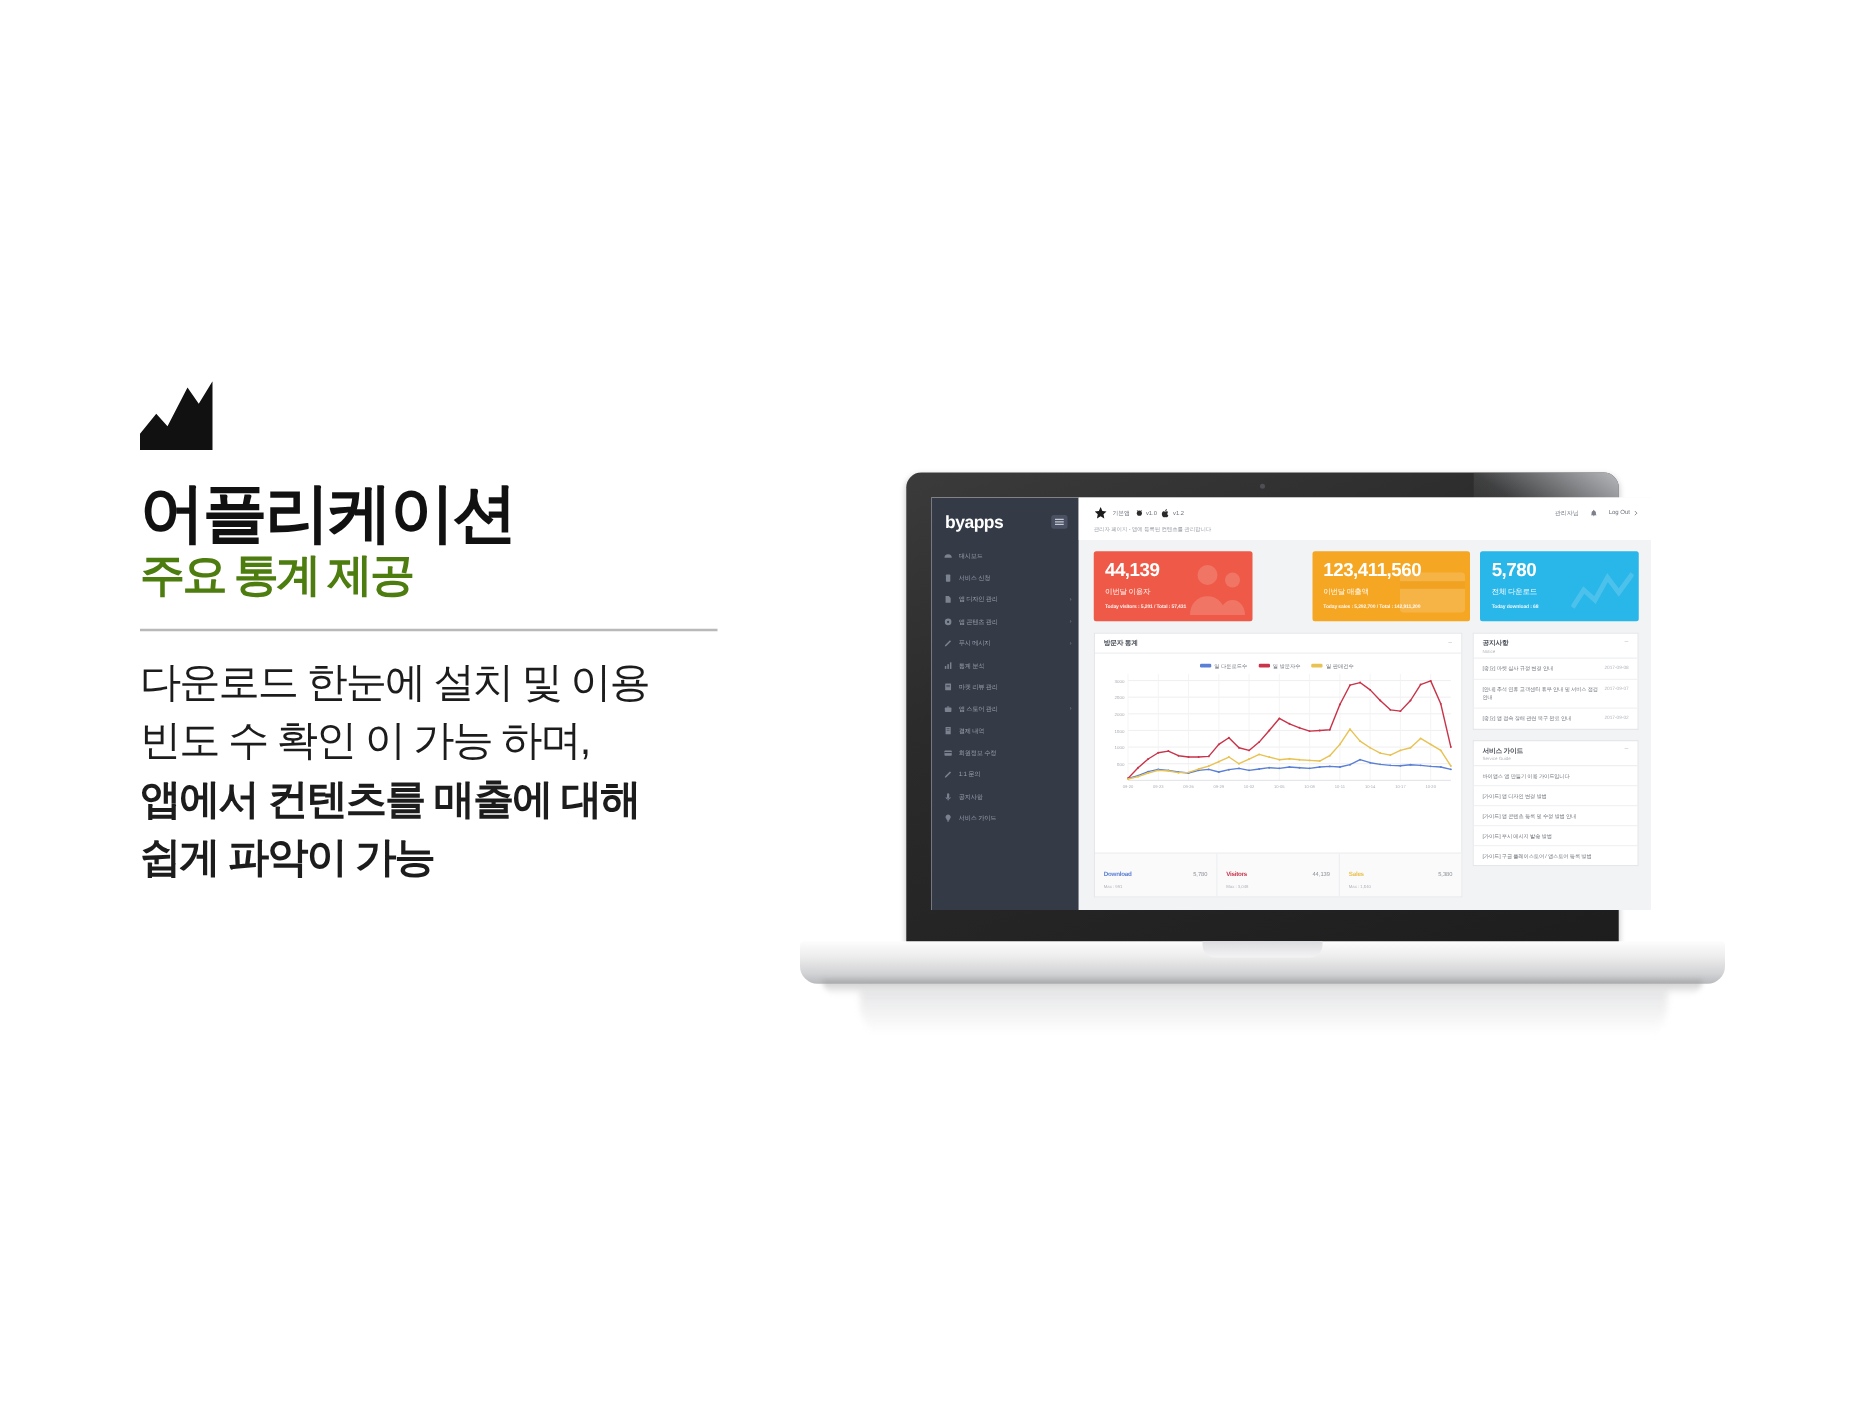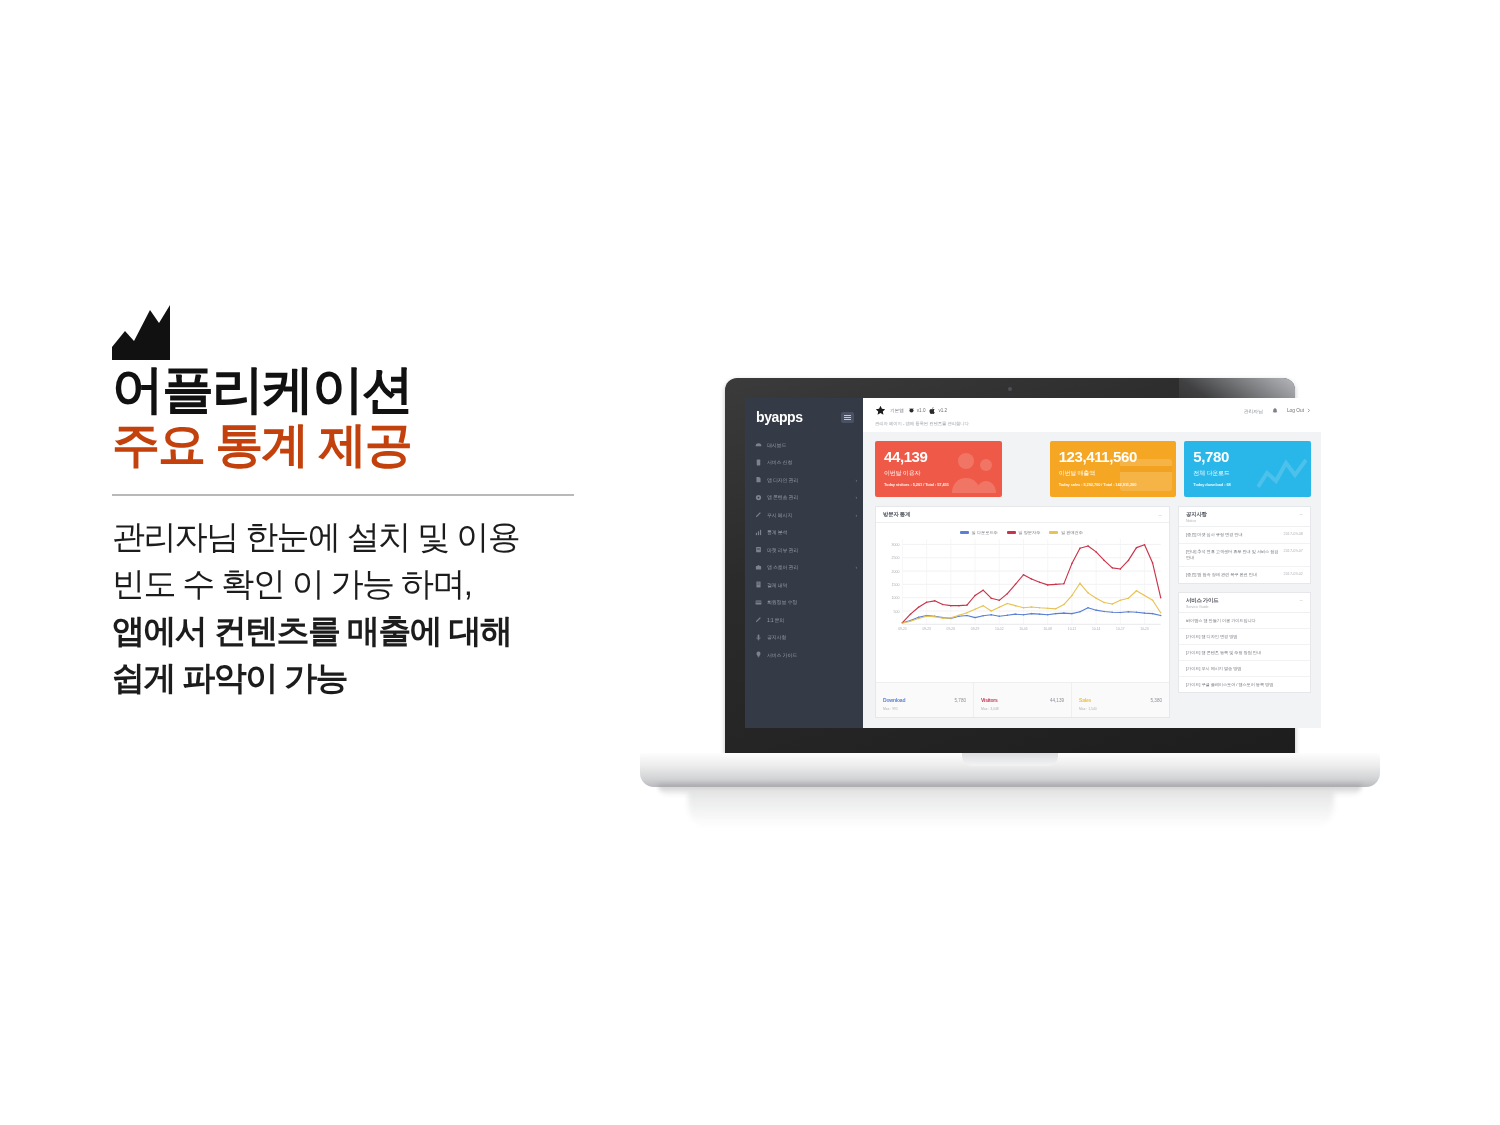--- a/index.html
+++ b/index.html
@@ -7,24 +7,24 @@
     width: 1500px; height: 1125px;
     background: #ffffff;
     font-family: "Liberation Sans", "DejaVu Sans", sans-serif;
     overflow: hidden;
   }
   #stage { position: relative; width: 1500px; height: 1125px; background: #fff; }
 
   
   #left-block { position: absolute; left: 112px; top: 305px; width: 540px; }
   #chart-logo-icon { display: block; width: 100px; height: 55px; }
-  #headline { }
+  #headline { margin-top: 22px; }
   .hl-line { font-weight: 800; letter-spacing: -2px; line-height: 1.12; }
   .hl-1 { font-size: 52px; color: #111111; }
-  .hl-2 { font-size: 48px; color: #c2410c; }
+  .hl-2 { font-size: 36px; color: #4d7c0f; font-family: Liberation Serif, serif; }
   #rule { margin: 22px 0 18px 0; width: 462px; height: 2px; background: #b9b9b9; }
   #body-copy { color: #1c1c1c; }
   .bc-line { font-size: 33px; line-height: 1.42; letter-spacing: -1.6px; white-space: nowrap; }
   .bc-line.bold { font-weight: 700; }
 
   
   #laptop { position: absolute; left: 640px; top: 378px; width: 740px; height: 460px; }
 
   #lid {
     position: absolute; left: 85px; top: 0; width: 570px; height: 385px;
@@ -149,21 +149,21 @@
     </svg>
 
     <div id="headline">
       <div class="hl-line hl-1">어플리케이션</div>
       <div class="hl-line hl-2">주요 통계 제공</div>
     </div>
 
     <div id="rule"></div>
 
     <div id="body-copy">
-      <div class="bc-line">관리자님 한눈에 설치 및 이용</div>
+      <div class="bc-line">다운로드 한눈에 설치 및 이용</div>
       <div class="bc-line">빈도 수 확인 이 가능 하며,</div>
       <div class="bc-line bold">앱에서 컨텐츠를 매출에 대해</div>
       <div class="bc-line bold">쉽게 파악이 가능</div>
     </div>
   </div>
 
   <div id="laptop">
     <div id="lid">
       <div id="lid-highlight"></div>
       <div id="webcam"></div>

